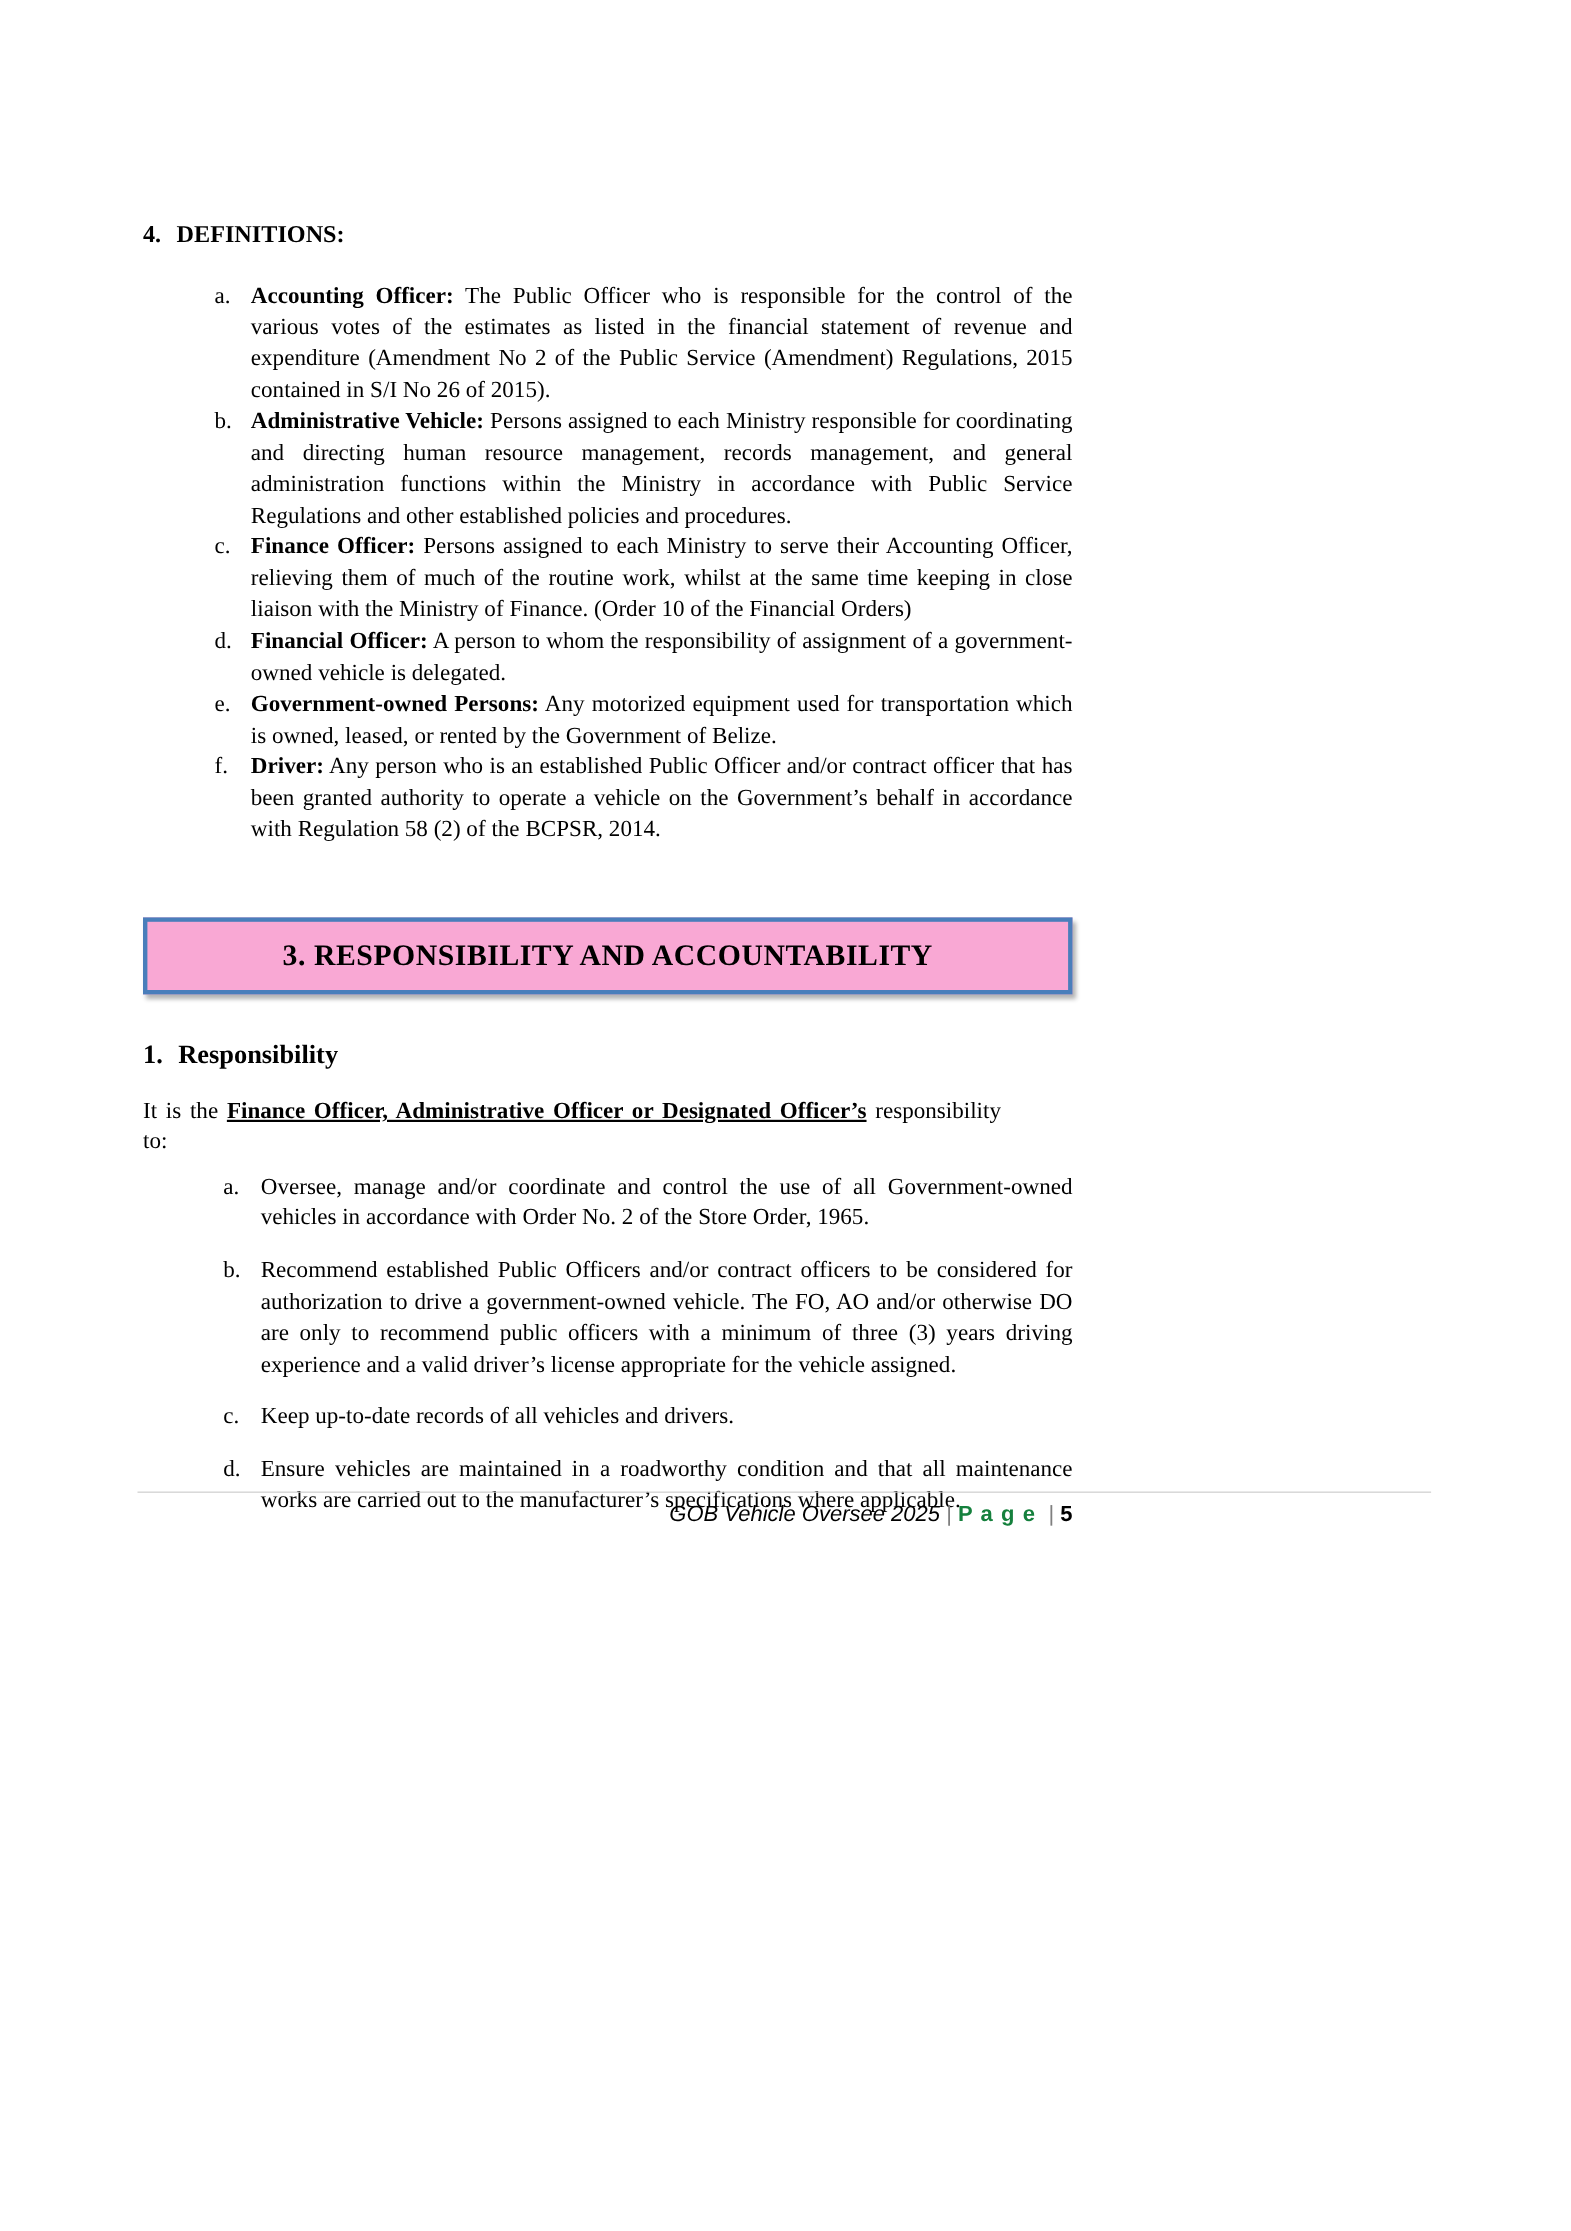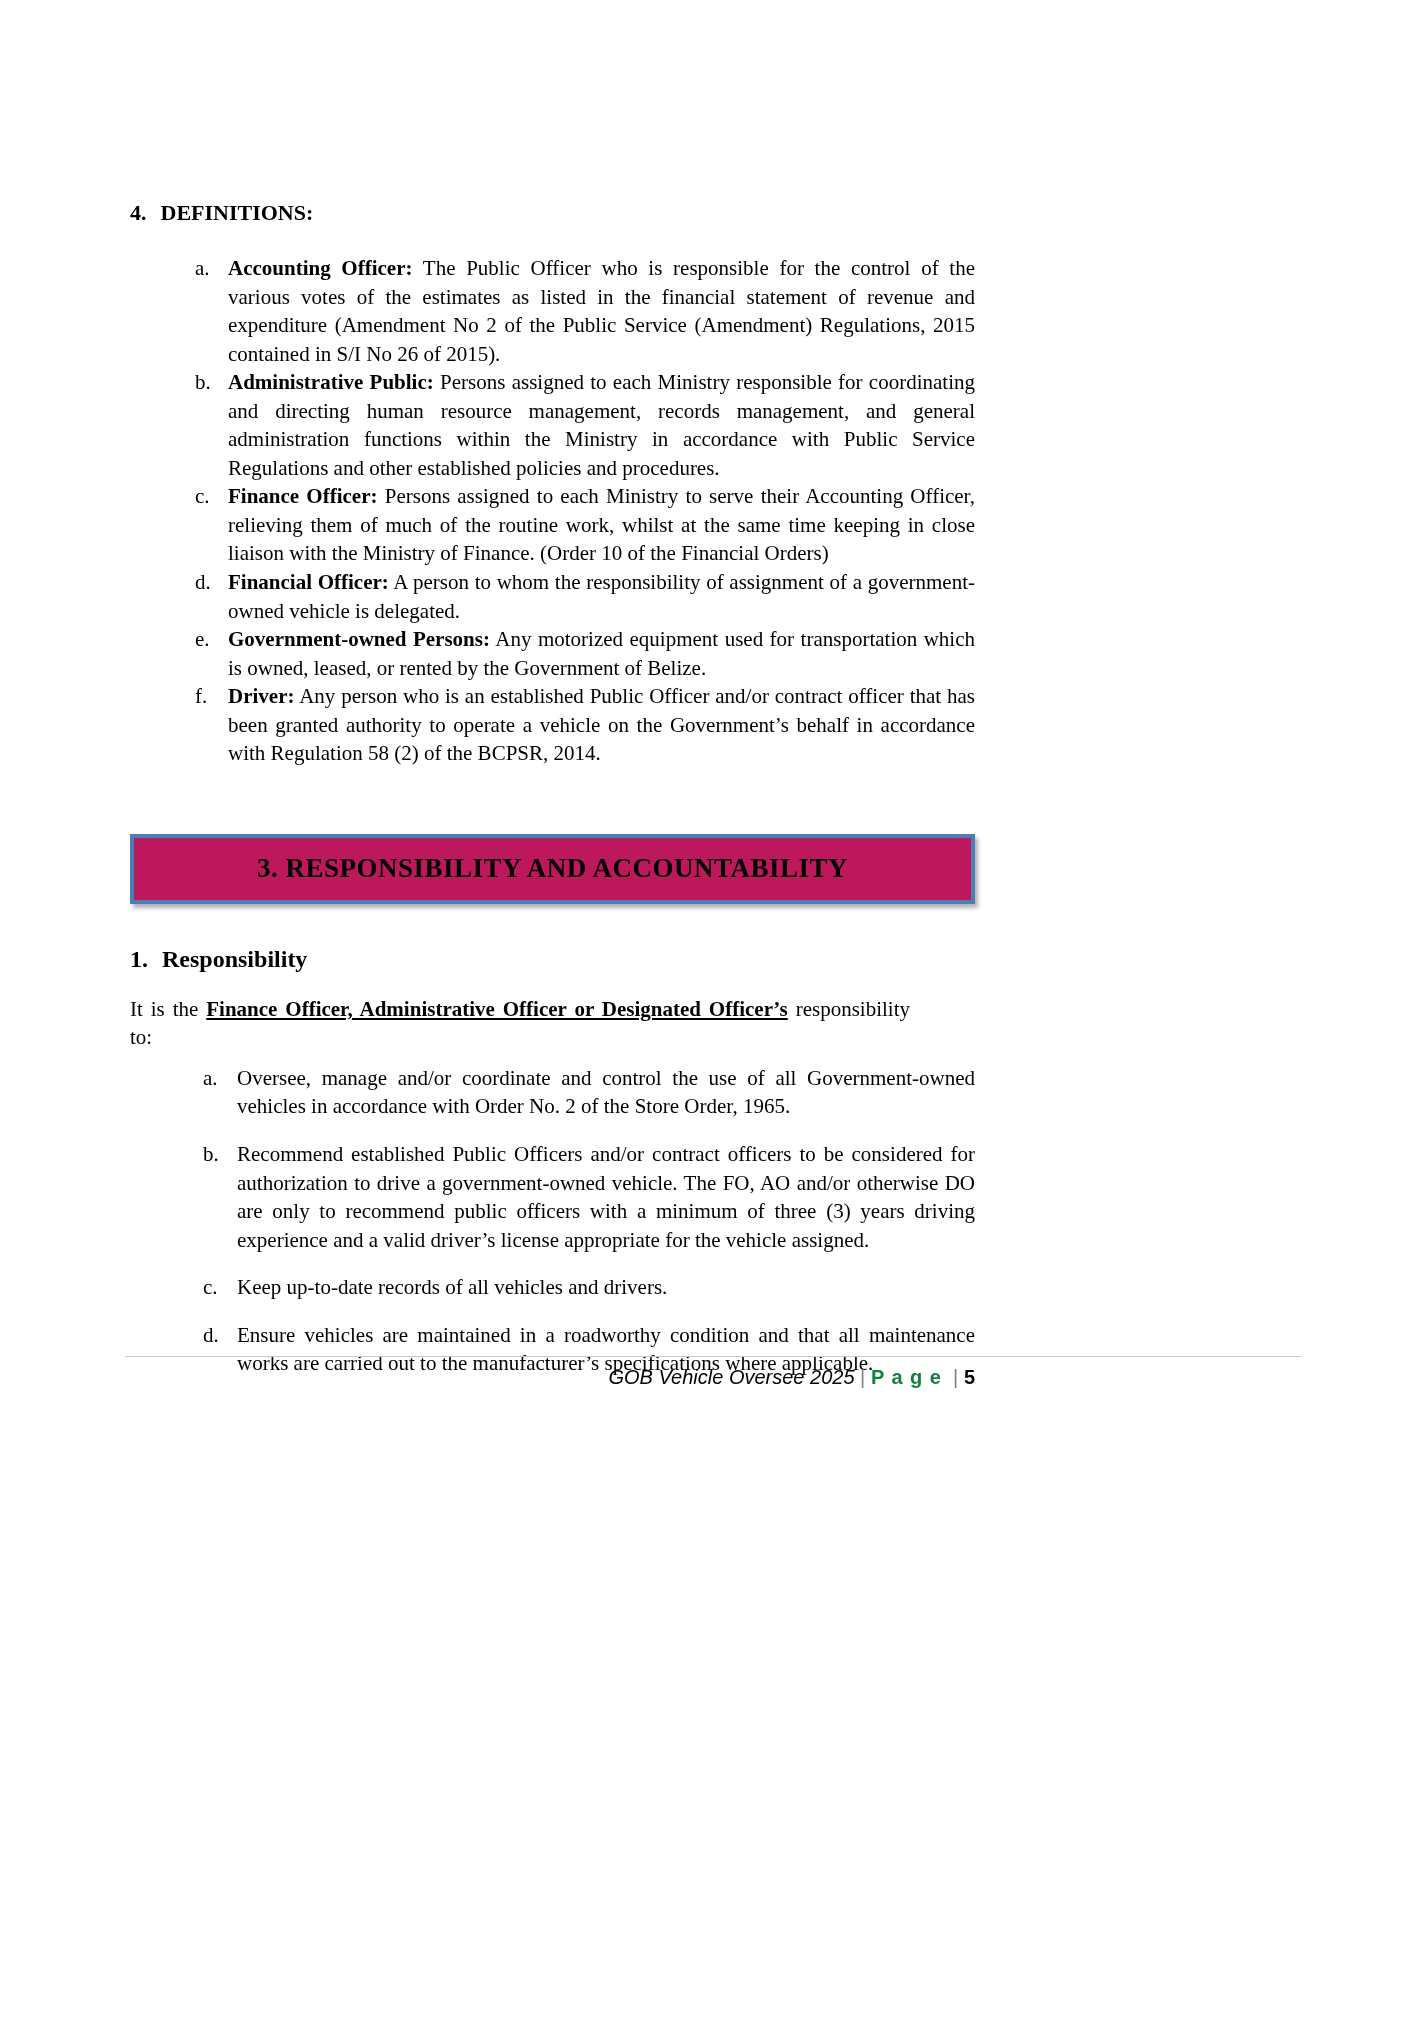--- a/index.html
+++ b/index.html
@@ -114,41 +114,41 @@
       <span>DEFINITIONS:</span>
     </div>
 
     <ul class="def-list">
       <li class="def-item">
         <span class="marker">a.</span>
         <p class="body"><b>Accounting Officer:</b> <span>The Public Officer who is responsible for the control of the various votes of the estimates as listed in the financial statement of revenue and expenditure (Amendment No 2 of the Public Service (Amendment) Regulations, 2015 contained in S/I No 26 of 2015).</span></p>
       </li>
       <li class="def-item">
         <span class="marker">b.</span>
-        <p class="body"><b>Administrative Public:</b> <span>Persons assigned to each Ministry responsible for coordinating and directing human resource management, records management, and general administration functions within the Ministry in accordance with Public Service Regulations and other established policies and procedures.</span></p>
+        <p class="body"><b>Administrative Vehicle:</b> <span>Persons assigned to each Ministry responsible for coordinating and directing human resource management, records management, and general administration functions within the Ministry in accordance with Public Service Regulations and other established policies and procedures.</span></p>
       </li>
       <li class="def-item">
         <span class="marker">c.</span>
         <p class="body"><b>Finance Officer:</b> <span>Persons assigned to each Ministry to serve their Accounting Officer, relieving them of much of the routine work, whilst at the same time keeping in close liaison with the Ministry of Finance. (Order 10 of the Financial Orders)</span></p>
       </li>
       <li class="def-item">
         <span class="marker">d.</span>
         <p class="body"><b>Financial Officer:</b> <span>A person to whom the responsibility of assignment of a government-owned vehicle is delegated.</span></p>
       </li>
       <li class="def-item">
         <span class="marker">e.</span>
         <p class="body"><b>Government-owned Persons:</b> <span>Any motorized equipment used for transportation which is owned, leased, or rented by the Government of Belize.</span></p>
       </li>
       <li class="def-item">
         <span class="marker">f.</span>
         <p class="body"><b>Driver:</b> <span>Any person who is an established Public Officer and/or contract officer that has been granted authority to operate a vehicle on the Government’s behalf in accordance with Regulation 58 (2) of the BCPSR, 2014.</span></p>
       </li>
     </ul>
 
-    <div class="banner" style="background: #be185d; border-color: rgb(74, 126, 187);">
+    <div class="banner" style="background: #f9a8d4; border-color: rgb(74, 126, 187);">
       <span class="banner-title">3. RESPONSIBILITY AND ACCOUNTABILITY</span>
     </div>
 
     <div class="h-resp">
       <span>1.</span>
       <span>Responsibility</span>
     </div>
 
     <p class="resp-intro"><span>It is the </span><span class="emph">Finance Officer, Administrative Officer or Designated Officer’s</span><span> responsibility to:</span></p>
 

